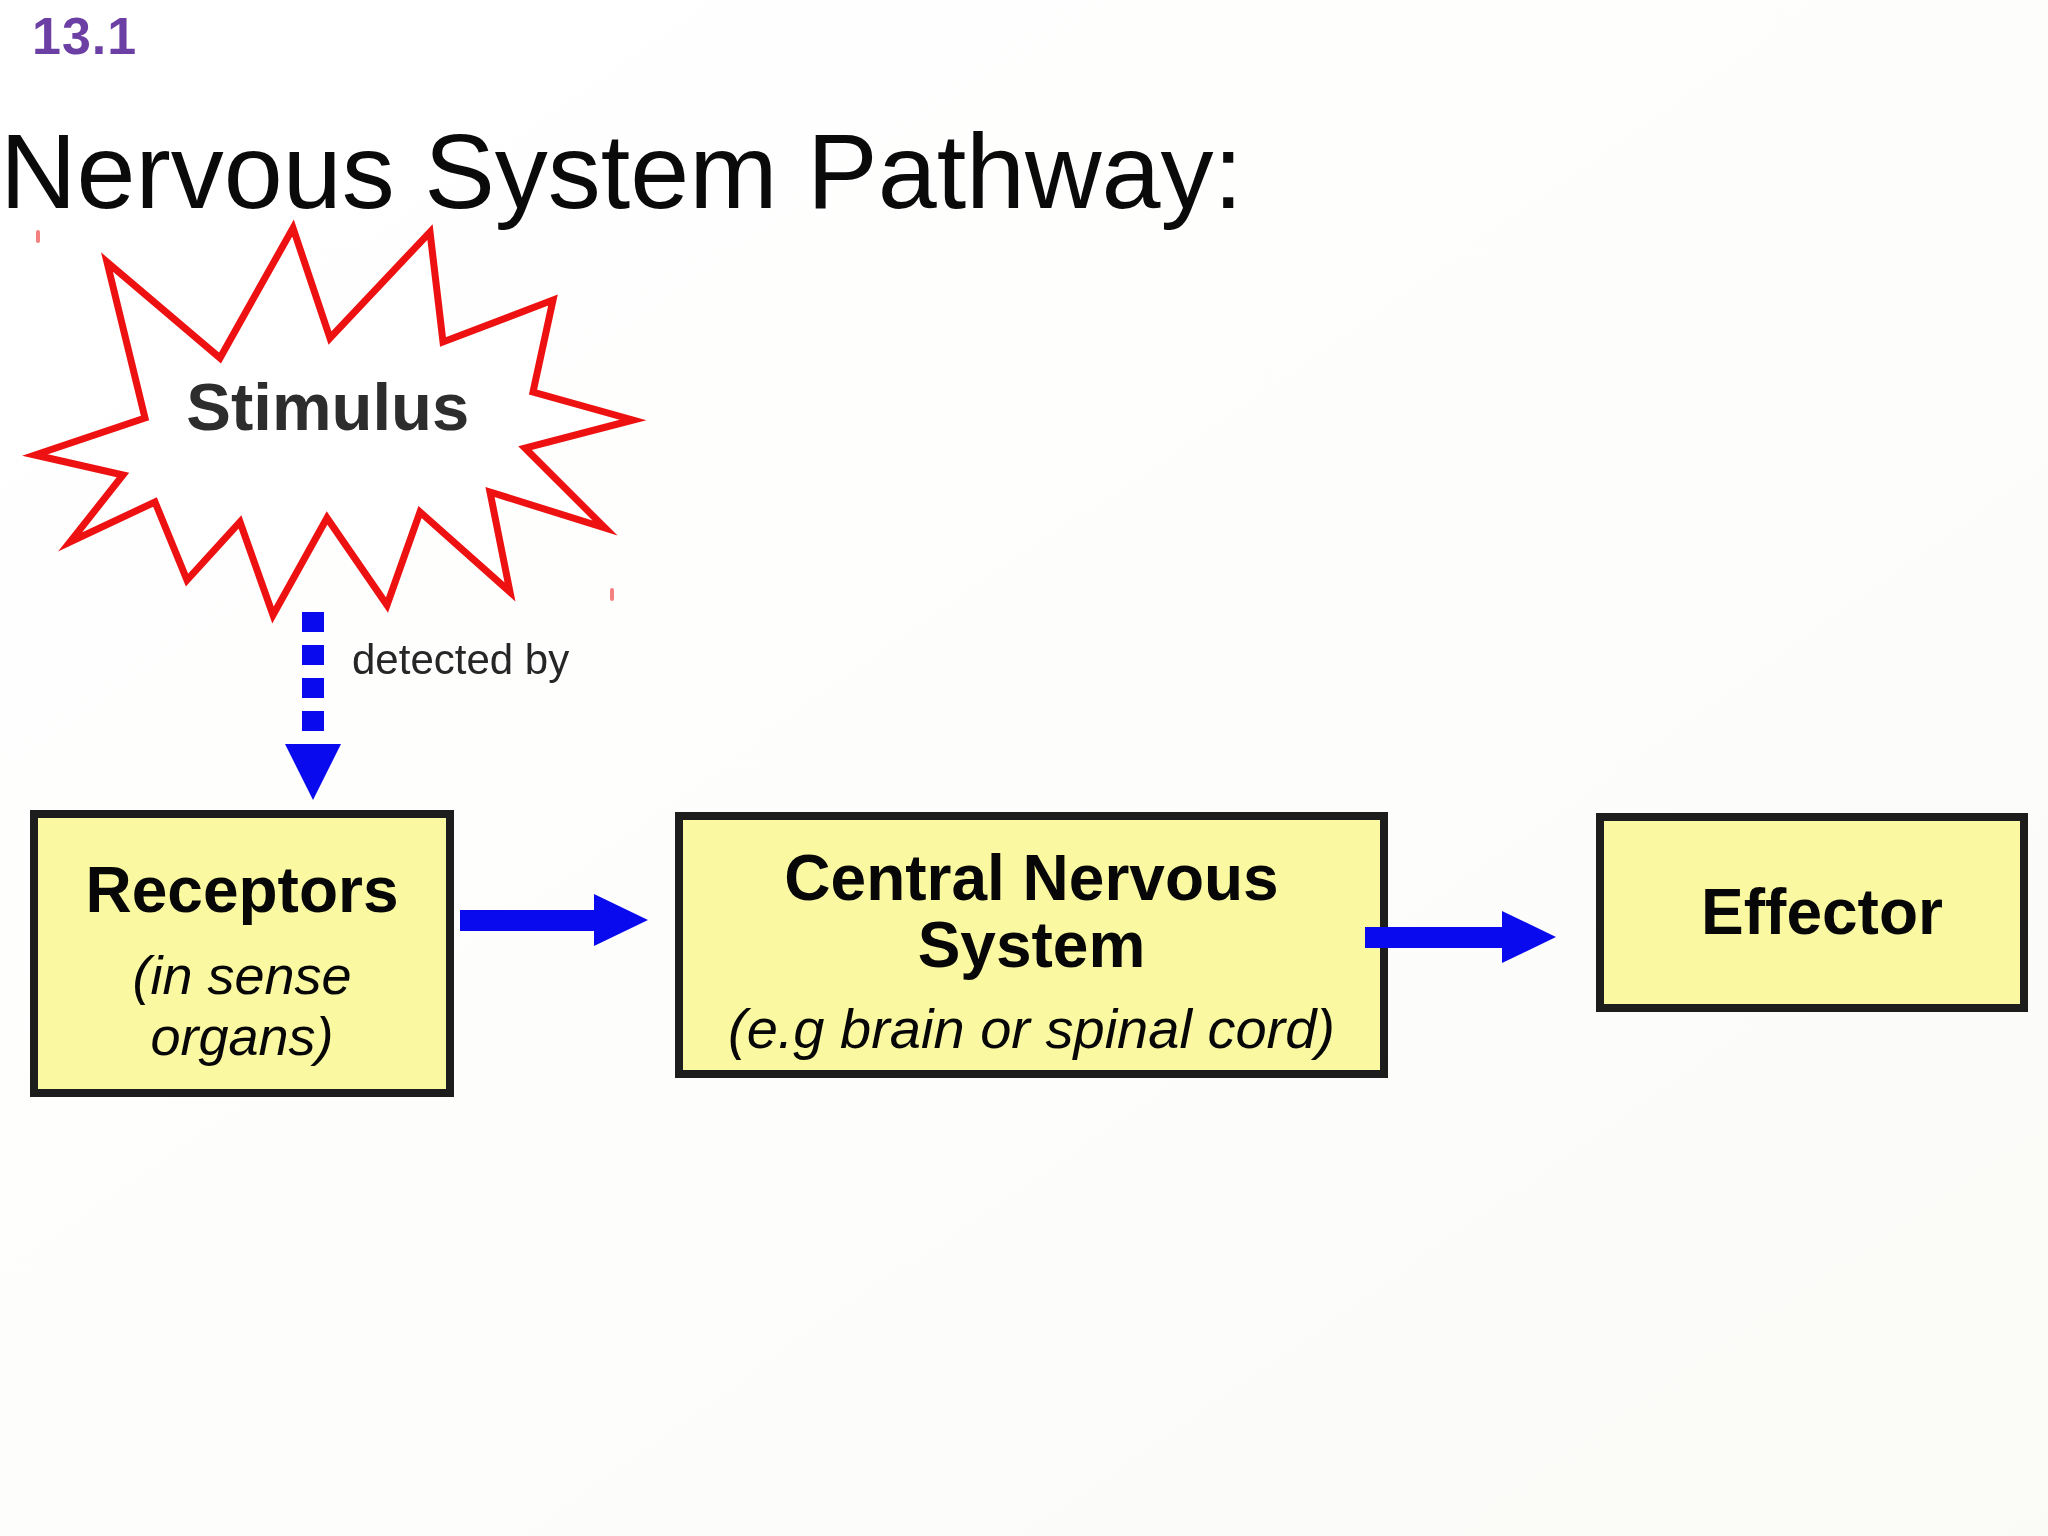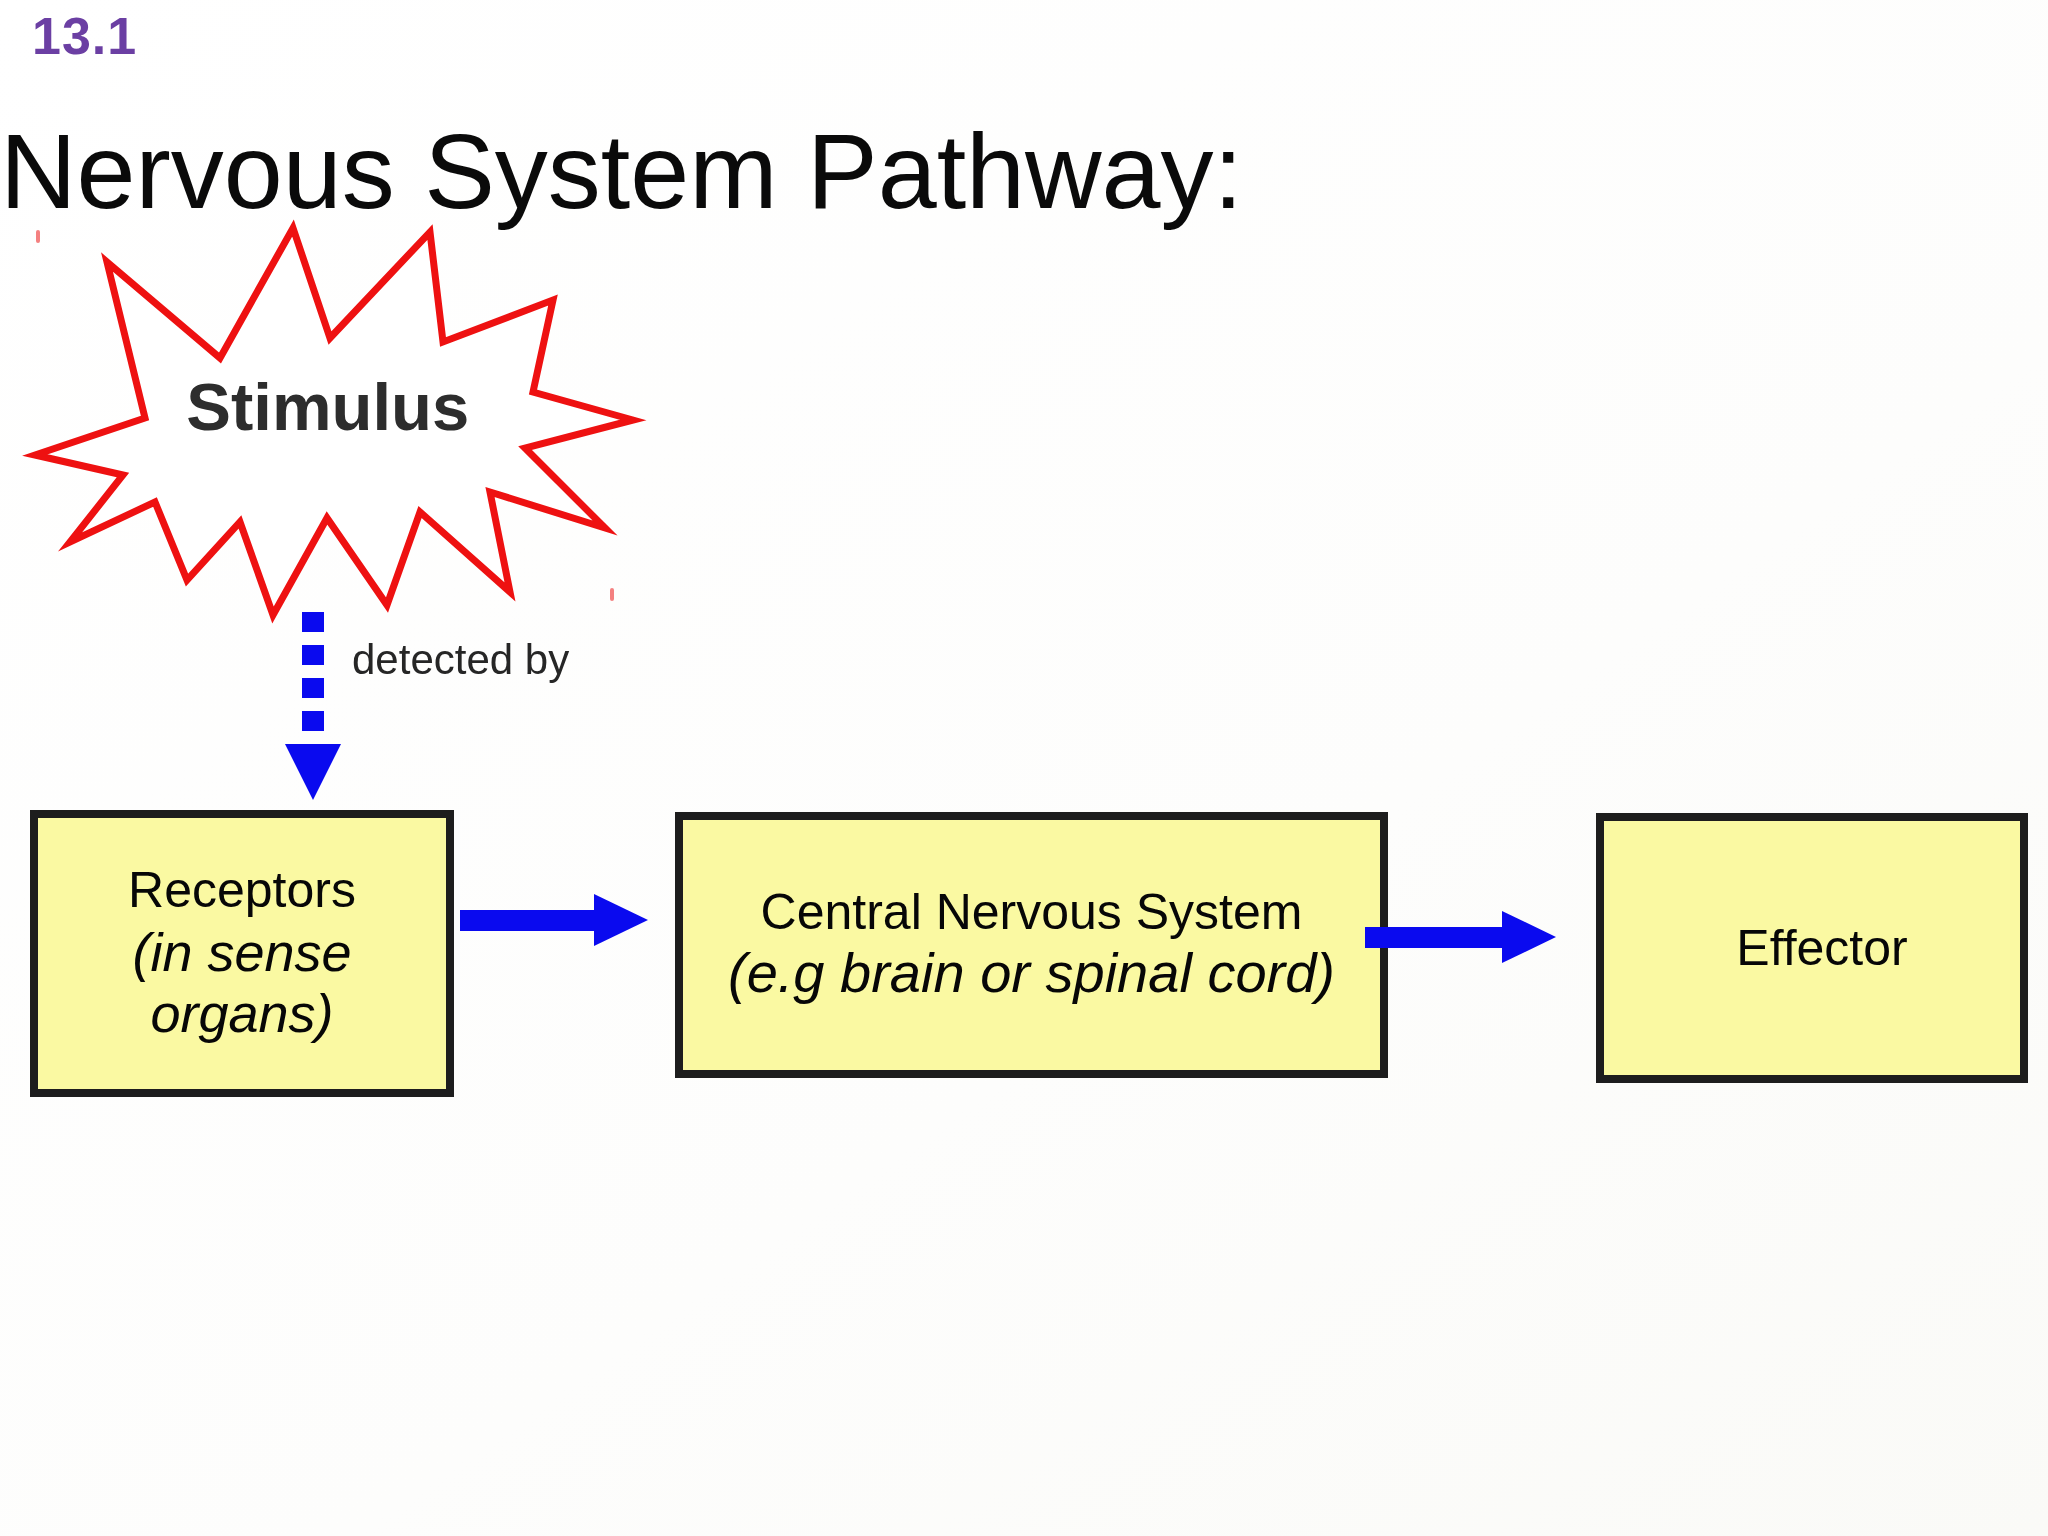--- a/index.html
+++ b/index.html
@@ -67,24 +67,24 @@
   .flow-box{
     position:absolute;
     background:#faf9a2;
     border:8px solid #1d1d1d;
     box-sizing:border-box;
     display:flex;flex-direction:column;justify-content:center;align-items:center;
     text-align:center;color:#070707;
   }
   .box-receptors{left:30px;top:810px;width:424px;height:287px;}
   .box-cns{left:675px;top:812px;width:713px;height:266px;}
-  .box-effector{left:1596px;top:813px;width:432px;height:270px;padding-left:20px;}
+  .box-effector{left:1596px;top:813px;width:432px;height:199px;padding-left:20px;}
 
   .box-title{
-    font-size:50px;font-weight:400;line-height:1.04;margin:0;
+    font-size:64px;font-weight:700;line-height:1.04;margin:16px;
   }
   .box-cns .box-title{max-width:600px;}
   .box-subtitle{
     font-size:54px;font-weight:400;line-height:1.12;margin:6px 0 0 0;font-style:italic;
   }
   .box-receptors .box-subtitle{max-width:280px;}
   .box-cns .box-subtitle{font-size:56px;margin-top:4px;max-width:660px;}
   .box-effector .box-subtitle{max-width:400px;}
 
   

